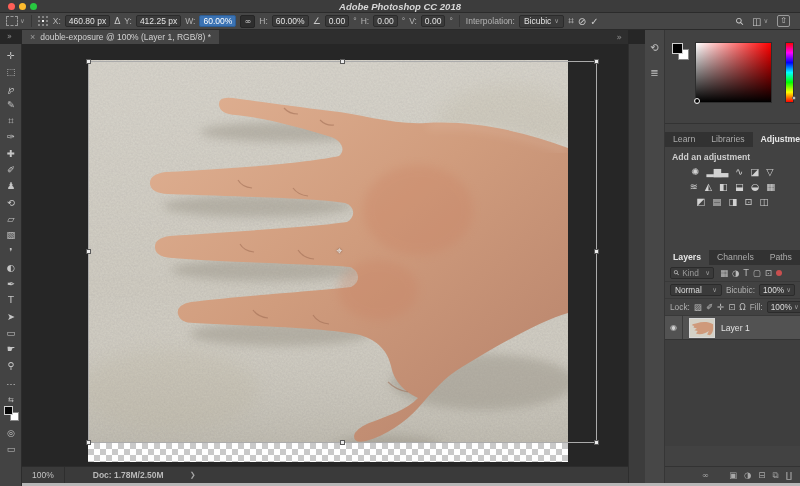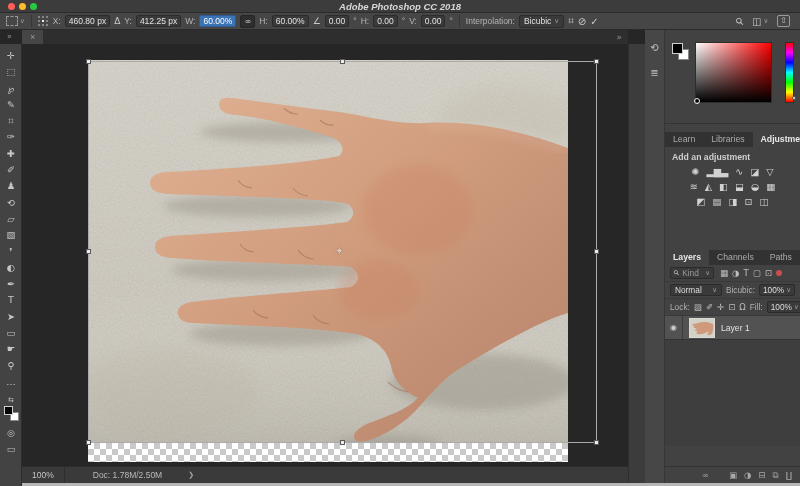--- a/index.html
+++ b/index.html
@@ -90,21 +90,21 @@
   .centermark { position:absolute; left:calc(50% - 6px); top:calc(50% - 7px); font-size:10px;
                 color:#f2f2f2; text-shadow:0 0 2px rgba(0,0,0,.6);
                 font-family:"DejaVu Sans",sans-serif; }
 
   
   .statusbar { position:absolute; left:22px; top:466px; width:606px; height:17px; background:#3a3a3a;
                border-top:1px solid #2c2c2c; display:flex; align-items:center; font-size:8.5px;
                color:#b9b9b9; }
   .statusbar .zoomfld { padding:0 10px 0 10px; border-right:1px solid #2e2e2e; height:100%;
                         display:flex; align-items:center; color:#c4c4c4; }
-  .statusbar .doc { margin-left:28px; }
+  .statusbar .doc { margin-left:28px;font-weight:bold; }
   .statusbar .chev { margin-left:26px; font-size:7px; color:#a5a5a5; font-family:"DejaVu Sans",sans-serif; }
   .hscroll { position:absolute; left:22px; top:483px; width:778px; height:3px; background:#b7b7b7; }
   .vgutter { position:absolute; left:628px; top:44px; width:17px; height:439px; background:#3c3c3c;
              border-left:1px solid #2e2e2e; }
 
   
   .dock { position:absolute; left:645px; top:30px; width:155px; height:453px; background:#424242; }
   .iconcol { position:absolute; left:0; top:0; width:20px; height:453px; background:#474747;
              border-right:1px solid #363636; display:flex; flex-direction:column; align-items:center;
              padding-top:12px; gap:14px; }
@@ -233,20 +233,21 @@
         <span class="caret">∨</span>
       </span>
       <span class="obicon sharebox">⇧</span>
     </span>
   </div>
 
   <span class="tb-chevron icn">»</span>
   <div class="tabbar">
     <div class="doctab">
       <span class="x">×</span>
+      <span>double-exposure @ 100% (Layer 1, RGB/8) *</span>
     </div>
     <span class="tab-overflow icn" style="right:6px">»</span>
   </div>
 
   <div class="toolbar">
     <div class="tools">
         <span class="tool">✛</span>
         <span class="tool">⬚</span>
         <span class="tool">℘</span>
         <span class="tool">✎</span>

